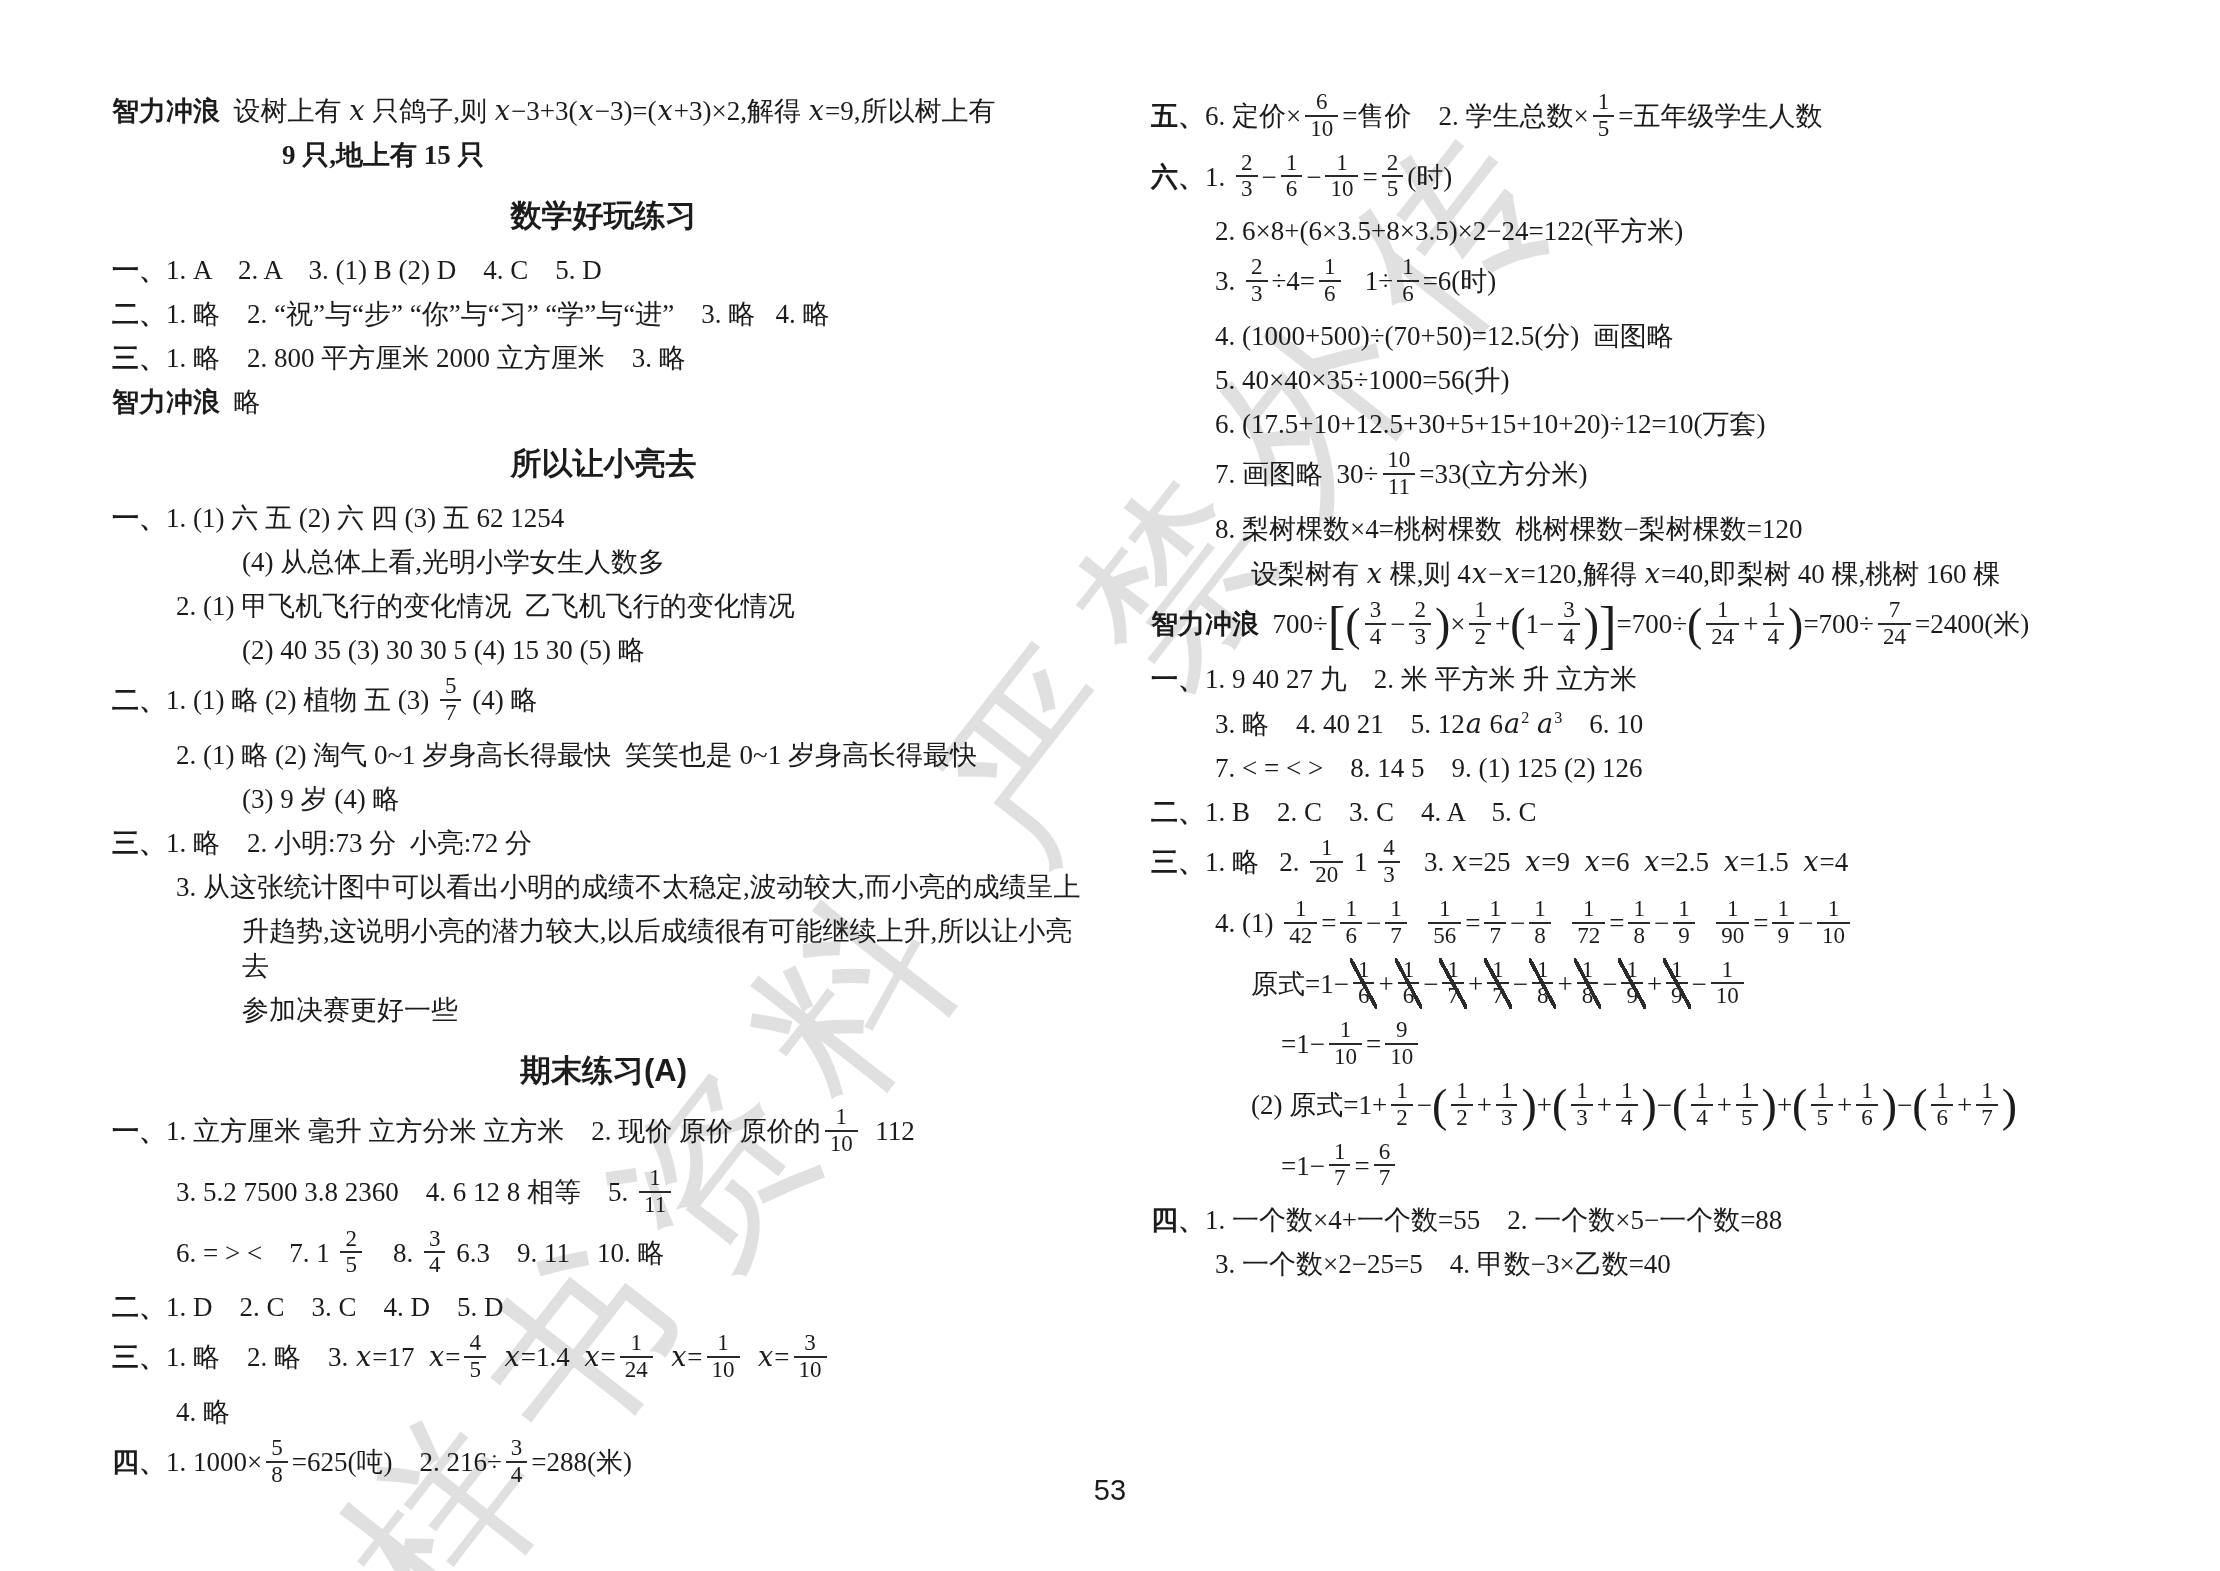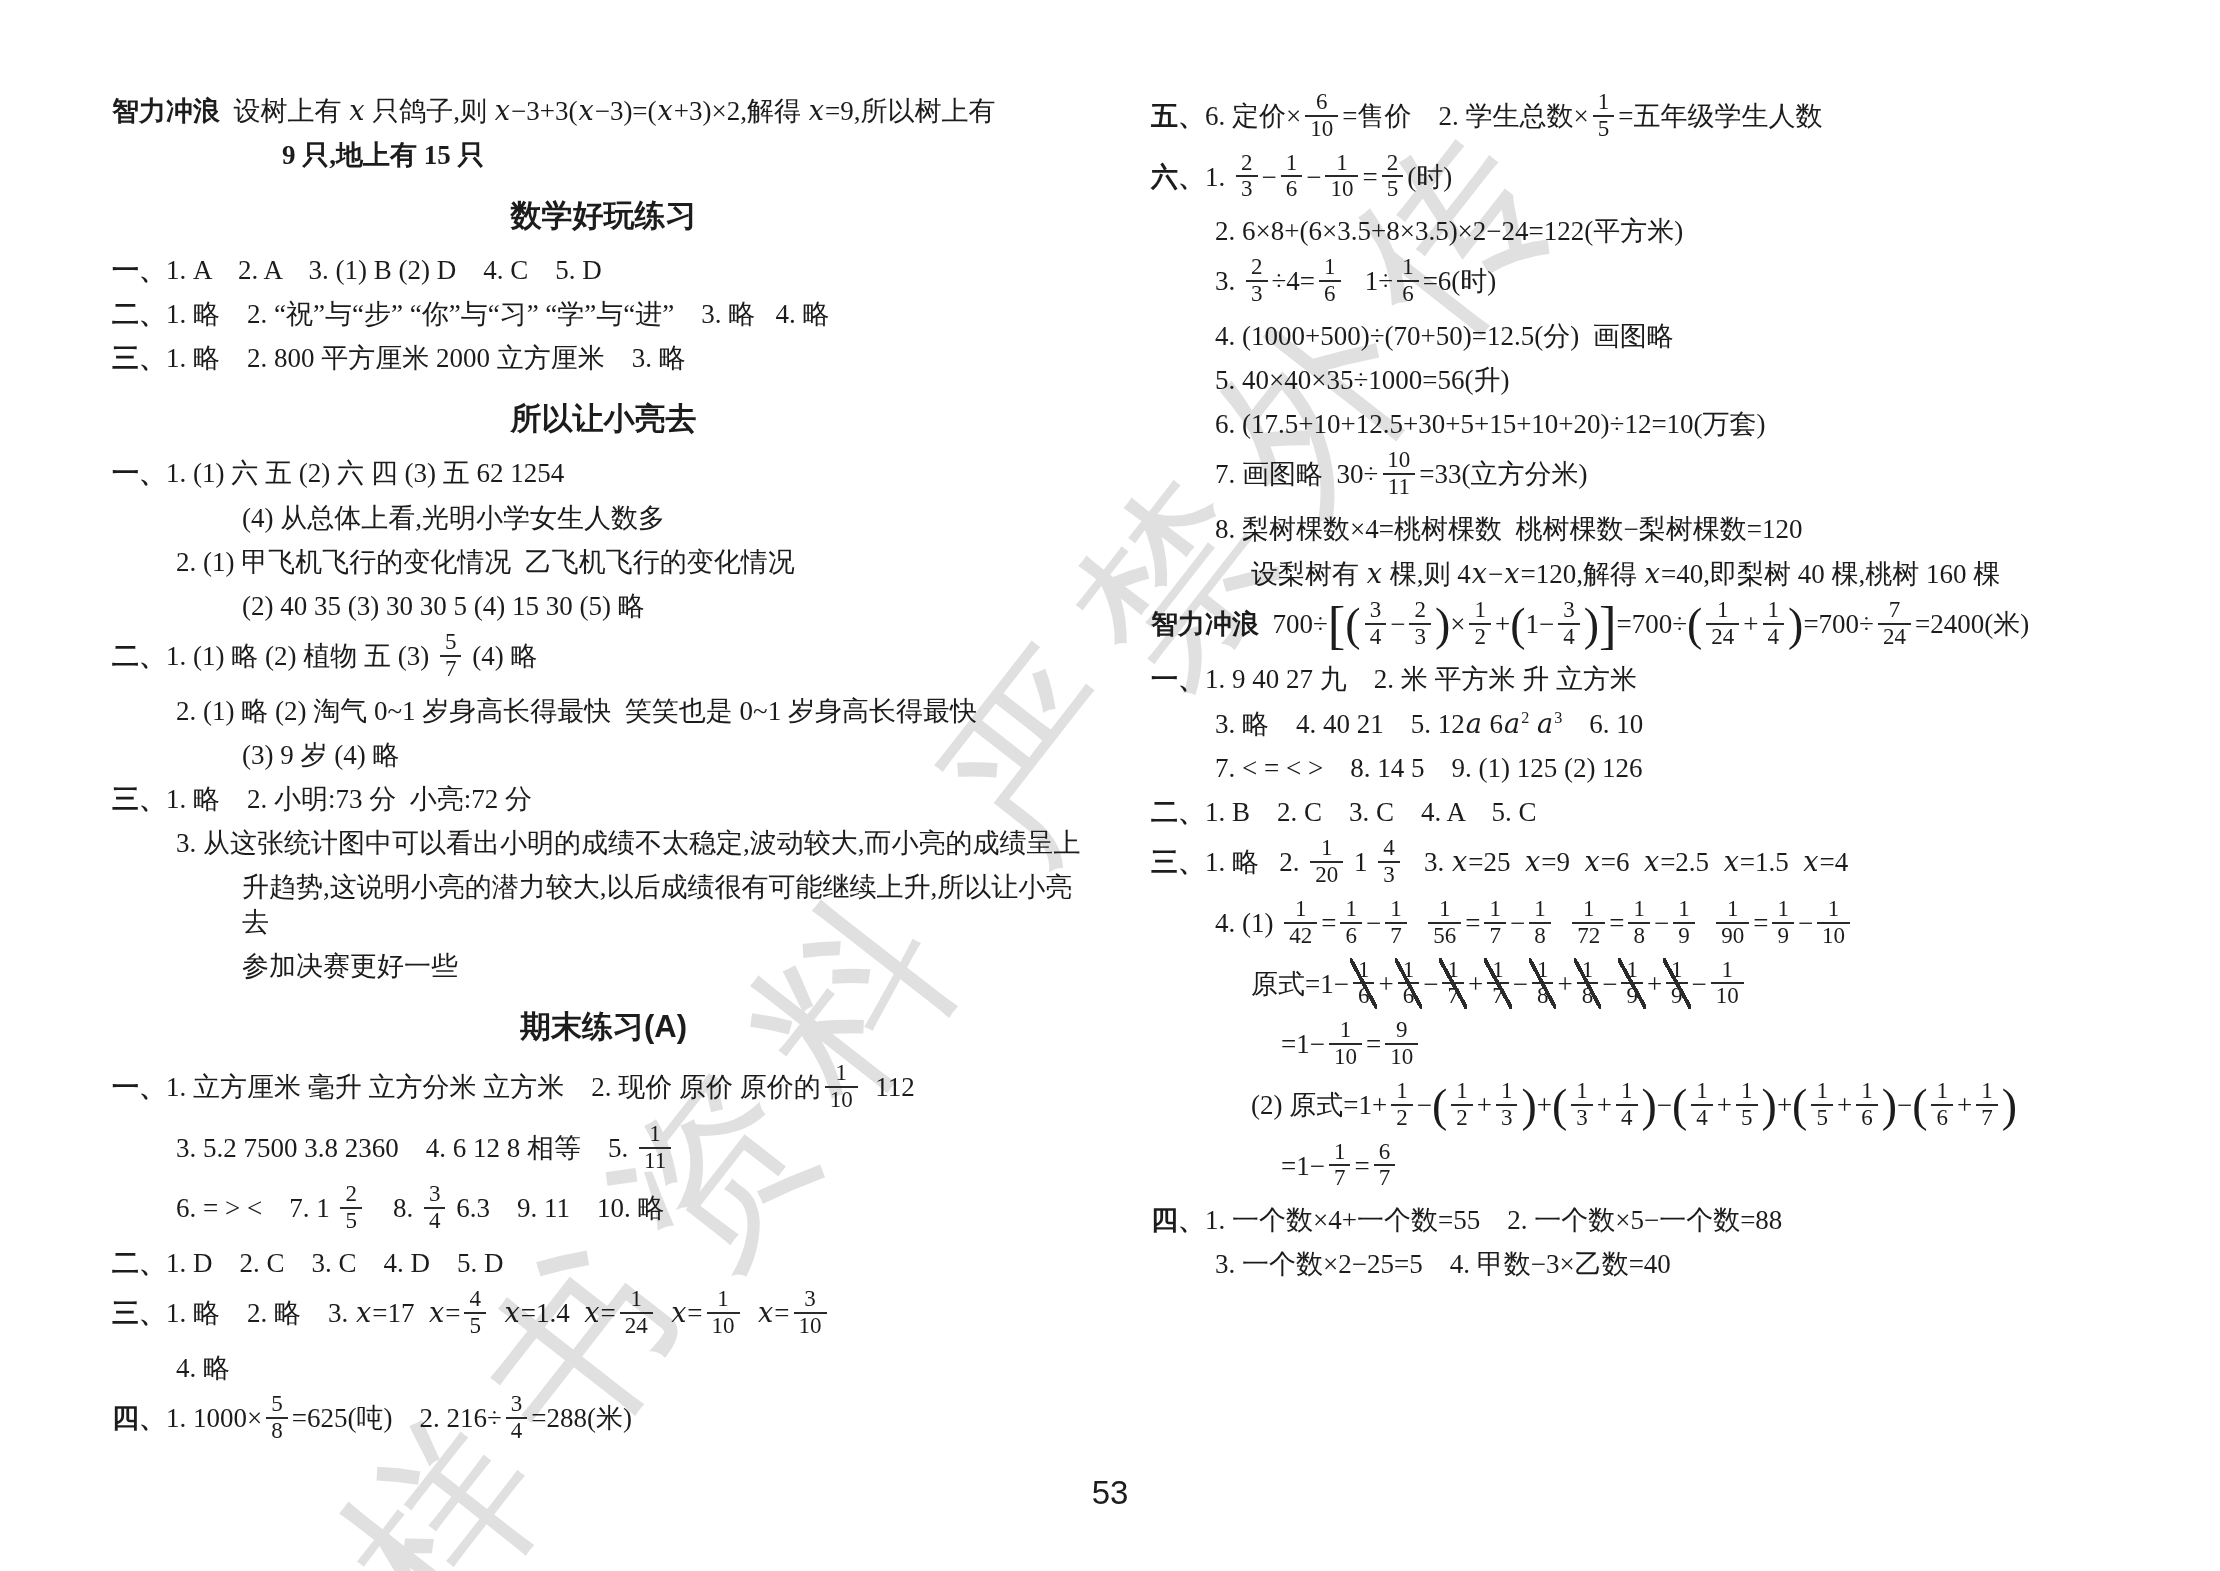--- a/index.html
+++ b/index.html
@@ -24,36 +24,37 @@
       line-height:1.08;font-size:23px;margin:0 4px;position:relative;top:-3px;}
   .fr .n{padding:0 5px;}
   .fr .d{border-top:2px solid #2a2a2a;padding:0 5px;}
   .fr.cancel::after{content:"";position:absolute;left:-3px;top:0;width:calc(100% + 6px);height:100%;
       background:linear-gradient(to top right,transparent 46%,#2a2a2a 46%,#2a2a2a 54%,transparent 54%);}
   .bp{font-size:1.7em;font-weight:300;vertical-align:middle;line-height:0;position:relative;top:-2px;}
   .bbr{font-size:1.95em;font-weight:300;vertical-align:middle;line-height:0;position:relative;top:-2px;}
   sup{font-size:.6em;}
   .sec-heading{text-align:center;font-size:31px;font-weight:700;
       font-family:"Liberation Sans","DejaVu Sans",sans-serif;margin:22px 0 16px;}
-  .pagenum{position:absolute;left:0;right:0;top:1474px;text-align:center;font-size:33px;
+  .pagenum{position:absolute;left:0;right:0;top:1474px;text-align:center;font-size:29px;
       font-family:"Liberation Sans","DejaVu Sans",sans-serif;z-index:1;}
 </style>
 </head>
 <body>
 
 <div class="page">
   <div class="watermark">样书资料 严禁外传</div>
   <div class="columns">
     <div class="col" id="col-left">
         <div class="line ind0"><span class="bold">智力冲浪</span><span class="t">  设树上有 </span><span class="var">x</span><span class="t"> 只鸽子,则 </span><span class="var">x</span><span class="t">−3+3(</span><span class="var">x</span><span class="t">−3)=(</span><span class="var">x</span><span class="t">+3)×2,解得 </span><span class="var">x</span><span class="t">=9,所以树上有</span></div>
         <div class="line ind4"><span class="t">9 只,地上有 15 只</span></div>
         <div class="sec-heading">数学好玩练习</div>
         <div class="line ind0"><span class="bold">一、</span><span class="t">1. A    2. A    3. (1) B (2) D    4. C    5. D</span></div>
         <div class="line ind0"><span class="bold">二、</span><span class="t">1. 略    2. “祝”与“步” “你”与“习” “学”与“进”    3. 略   4. 略</span></div>
         <div class="line ind0"><span class="bold">三、</span><span class="t">1. 略    2. 800 平方厘米 2000 立方厘米    3. 略</span></div>
+        <div class="line ind0"><span class="bold">智力冲浪</span><span class="t">  略</span></div>
         <div class="sec-heading">所以让小亮去</div>
         <div class="line ind0"><span class="bold">一、</span><span class="t">1. (1) 六 五 (2) 六 四 (3) 五 62 1254</span></div>
         <div class="line ind3"><span class="t">(4) 从总体上看,光明小学女生人数多</span></div>
         <div class="line ind1"><span class="t">2. (1) 甲飞机飞行的变化情况  乙飞机飞行的变化情况</span></div>
         <div class="line ind3"><span class="t">(2) 40 35 (3) 30 30 5 (4) 15 30 (5) 略</span></div>
         <div class="line ind0"><span class="bold">二、</span><span class="t">1. (1) 略 (2) 植物 五 (3) </span><span class="fr"><span class="n">5</span><span class="d">7</span></span><span class="t"> (4) 略</span></div>
         <div class="line ind1"><span class="t">2. (1) 略 (2) 淘气 0~1 岁身高长得最快  笑笑也是 0~1 岁身高长得最快</span></div>
         <div class="line ind3"><span class="t">(3) 9 岁 (4) 略</span></div>
         <div class="line ind0"><span class="bold">三、</span><span class="t">1. 略    2. 小明:73 分  小亮:72 分</span></div>
         <div class="line ind1"><span class="t">3. 从这张统计图中可以看出小明的成绩不太稳定,波动较大,而小亮的成绩呈上</span></div>

